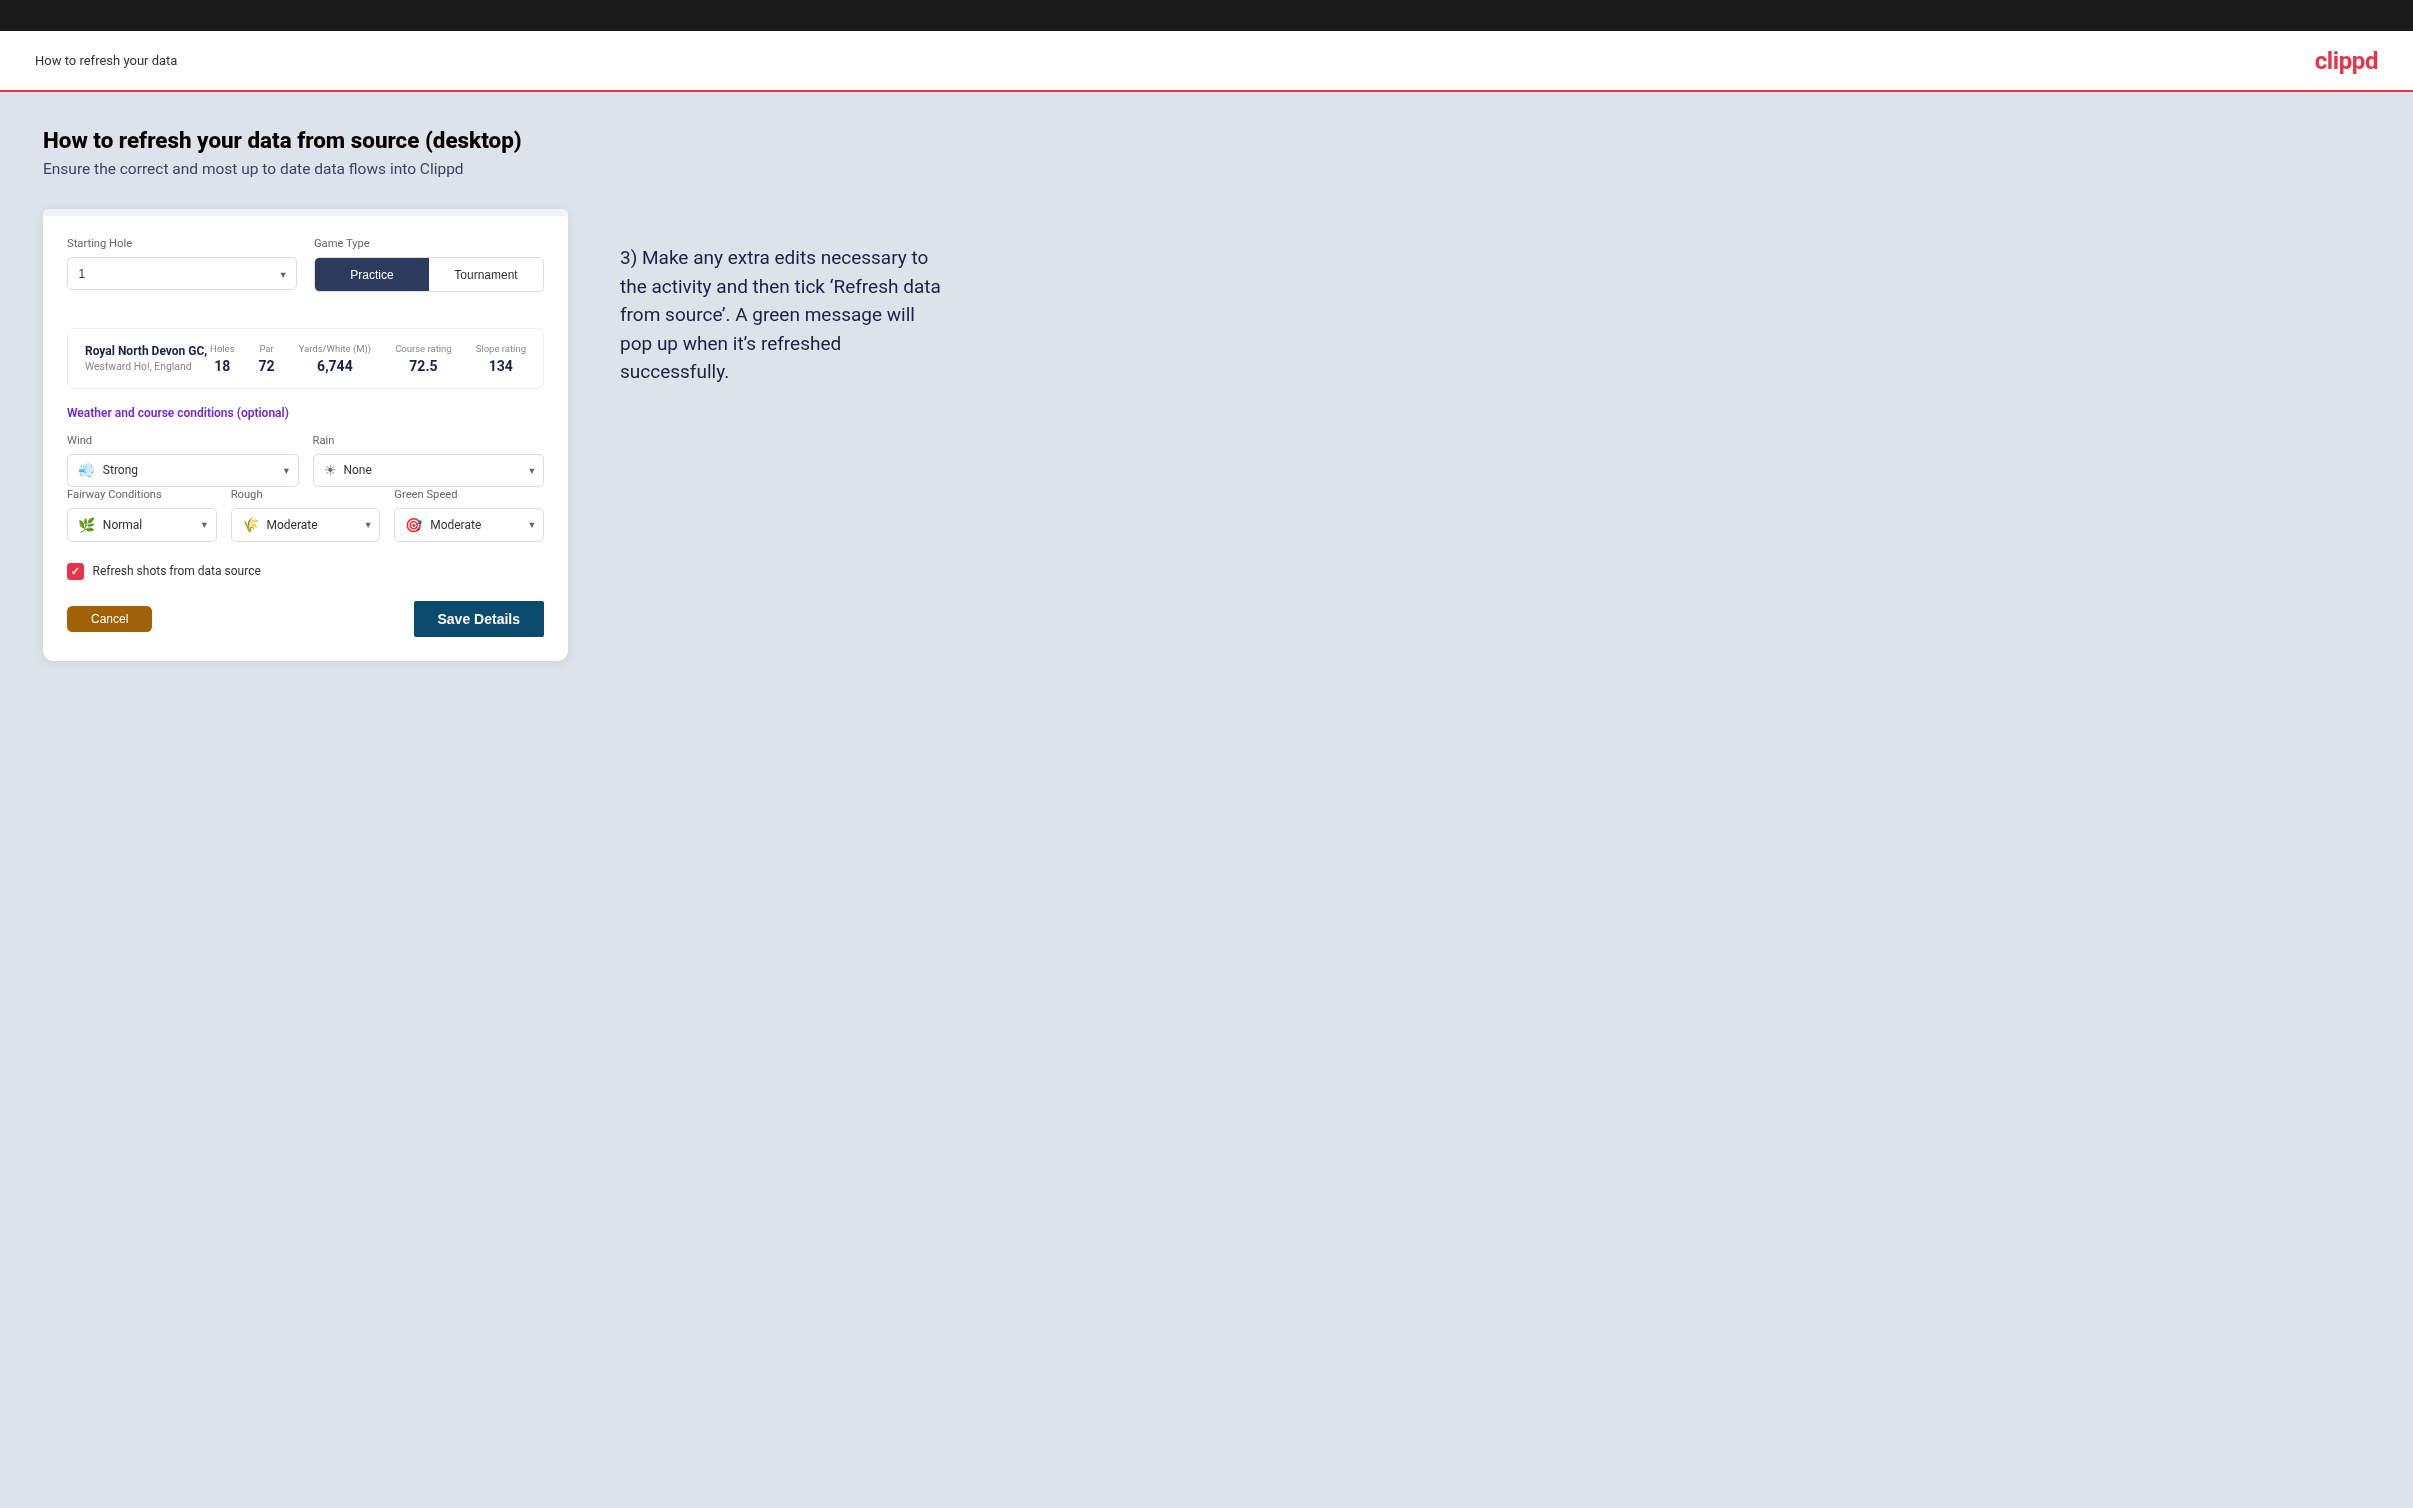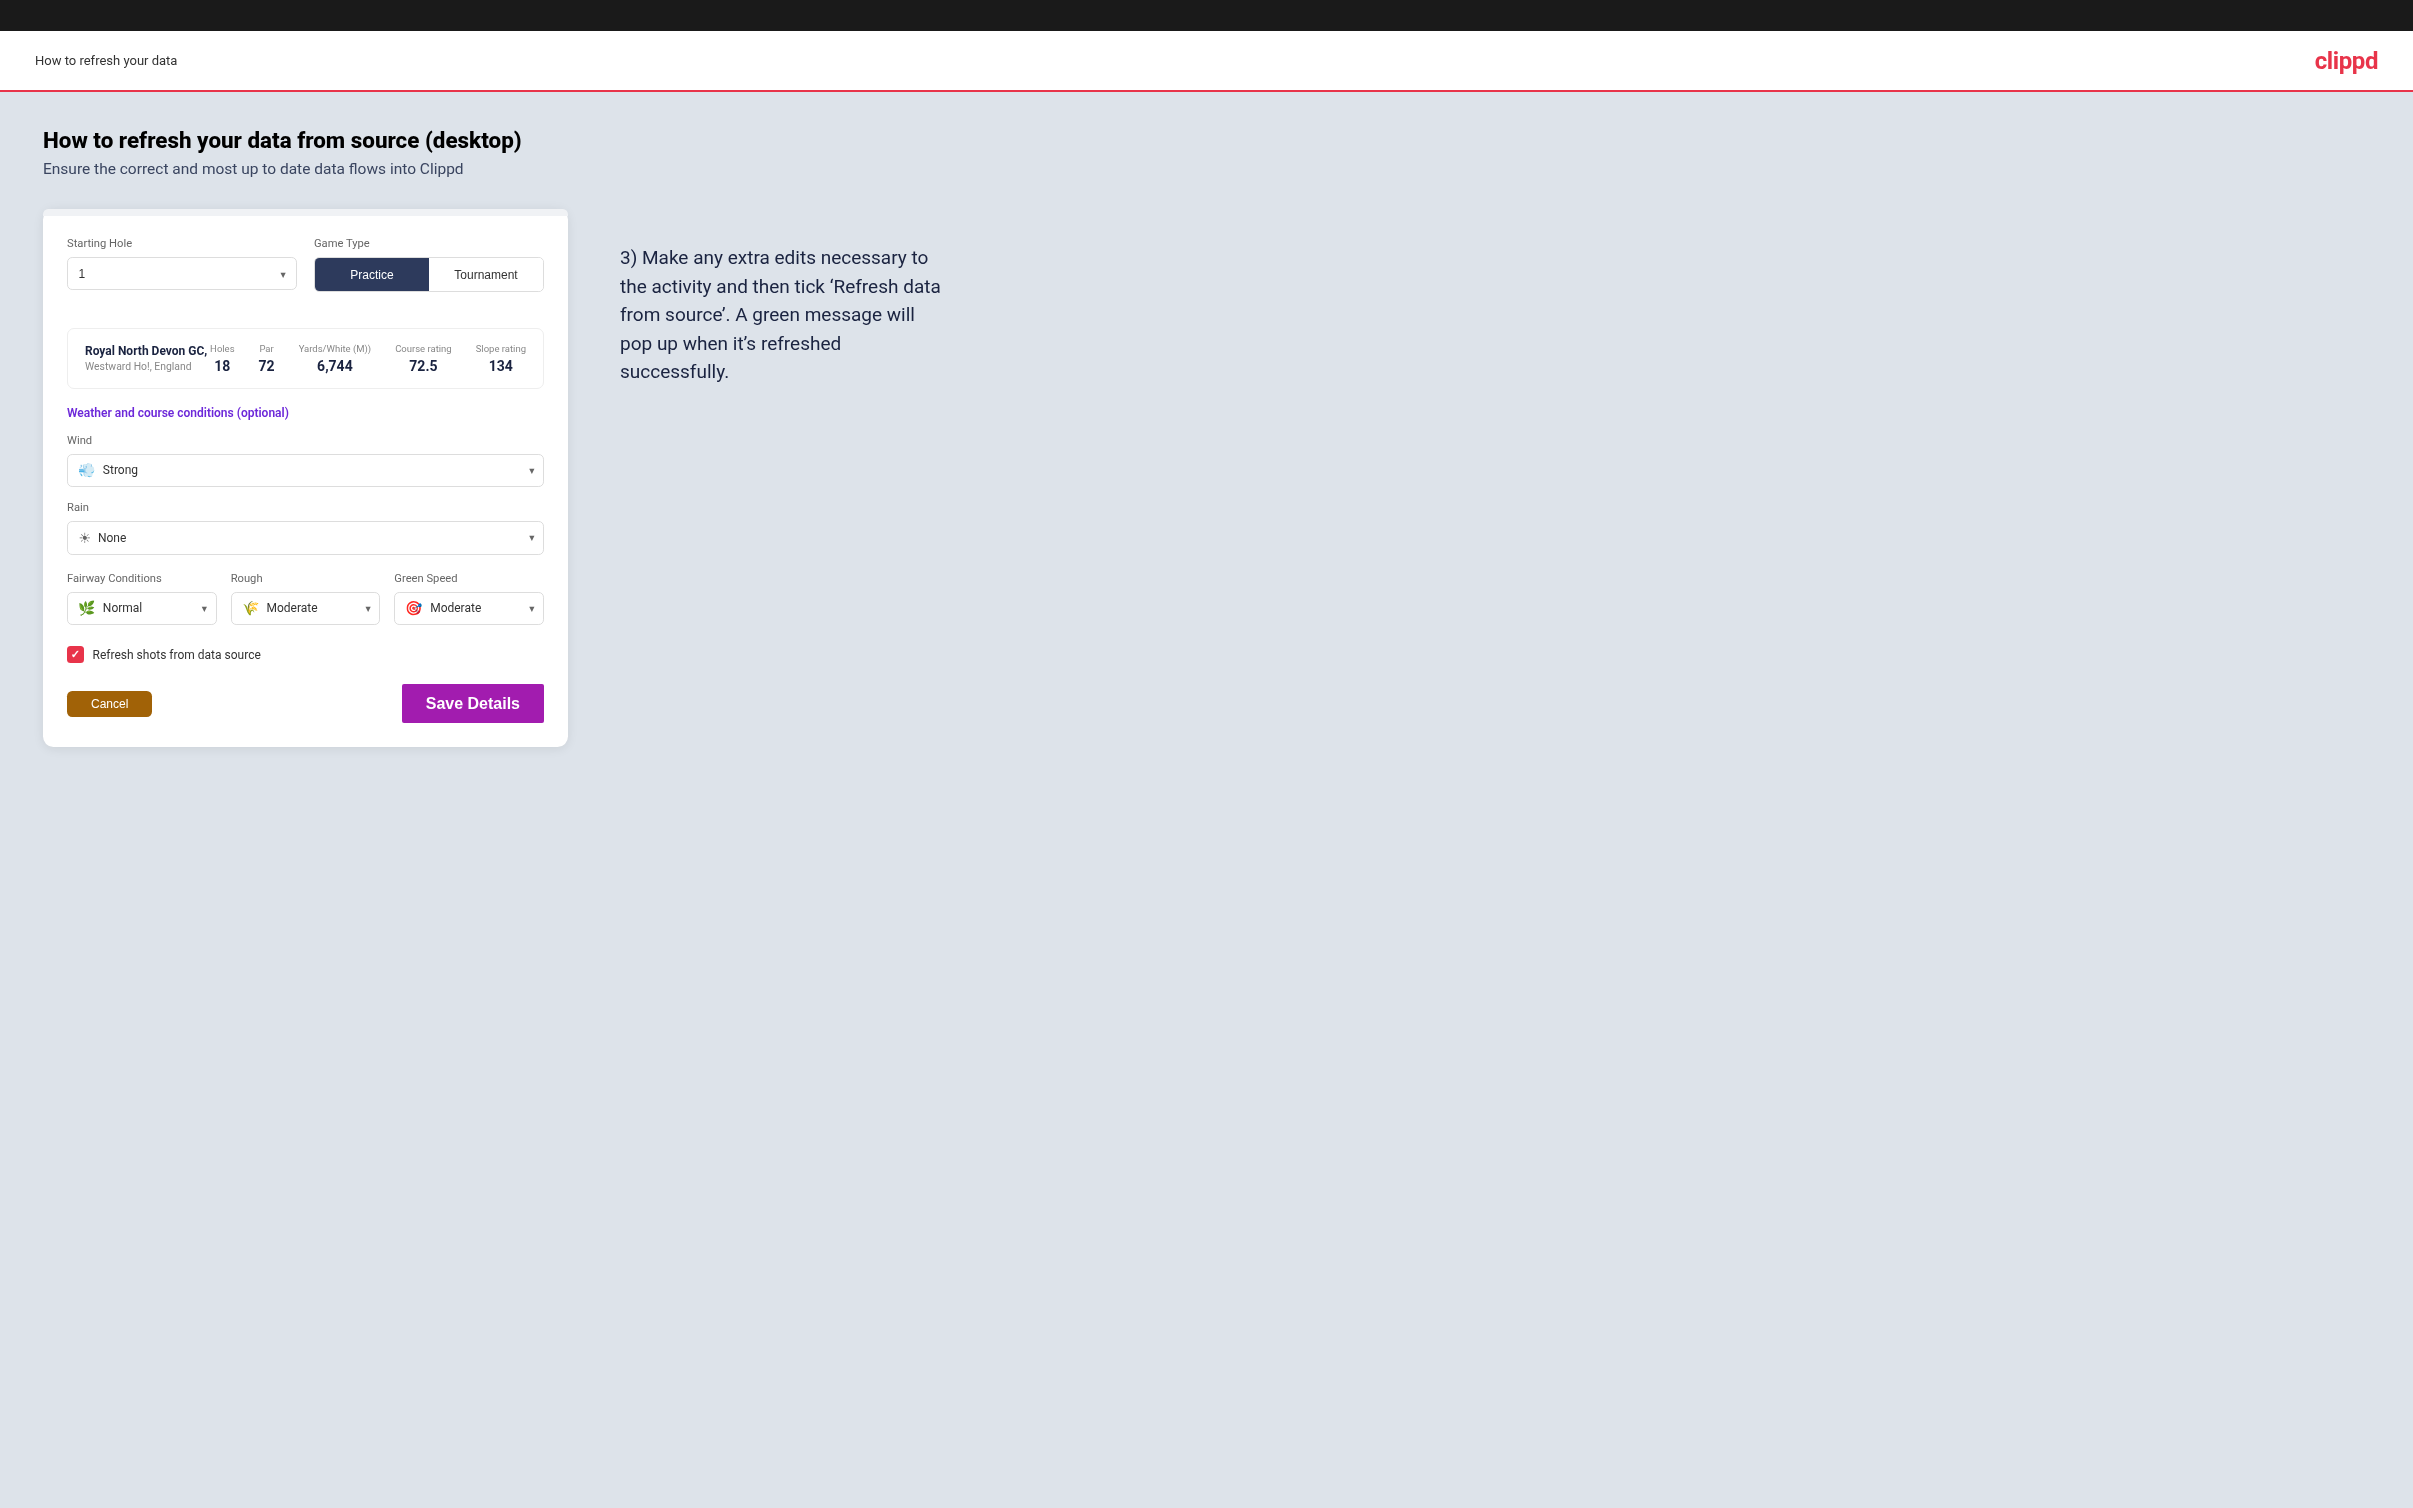--- a/index.html
+++ b/index.html
@@ -165,23 +165,23 @@
       color: #1a2340;
     }
     .section-title {
       font-size: 12px;
       font-weight: 600;
       color: #6d28d9;
       margin-bottom: 14px;
     }
     .conditions-grid {
       display: grid;
-      grid-template-columns: 1fr;
+      grid-template-columns: 1fr 1fr;
       gap: 14px;
-      margin-bottom: 17px;
+      margin-bottom: 1px;
     }
     .conditions-grid-3 {
       display: grid;
       grid-template-columns: 1fr 1fr 1fr;
       gap: 14px;
       margin-bottom: 21px;
     }
     .dropdown-with-icon {
       position: relative;
       border: 0.9px solid #ddd;
@@ -244,26 +244,26 @@
       background: #a16207;
       color: #fff;
       border: none;
       border-radius: 5.2px;
       padding: 6px 24px;
       font-size: 12px;
       font-weight: 500;
       cursor: pointer;
     }
     .btn-save {
-      background: #a21caf;
+      background: #0c4a6e;
       color: #fff;
       border: none;
       border-radius: 2px;
       padding: 10.4px 24px;
-      font-size: 16px;
+      font-size: 14px;
       font-weight: 600;
       cursor: pointer;
     }
     .side-text {
       flex: 1;
       max-width: 328px;
       padding-top: 35px;
     }
     .side-instruction {
       font-size: 19px;

